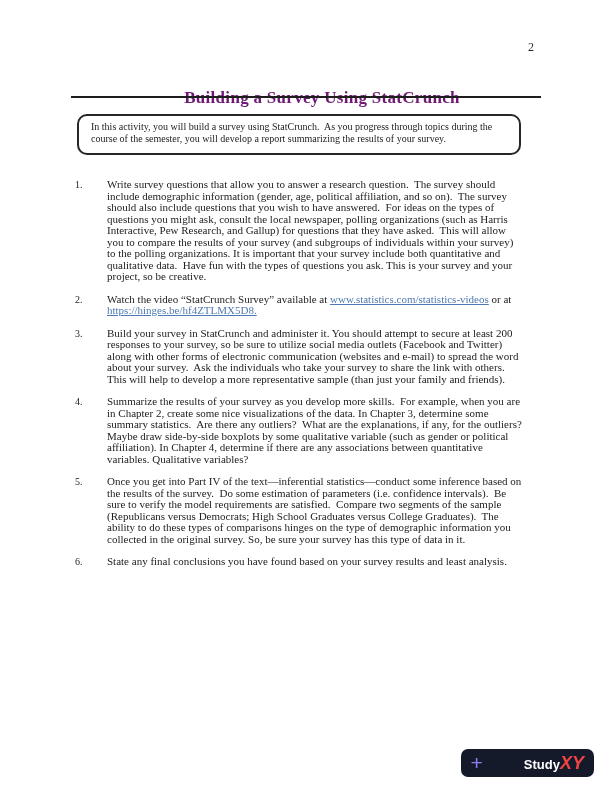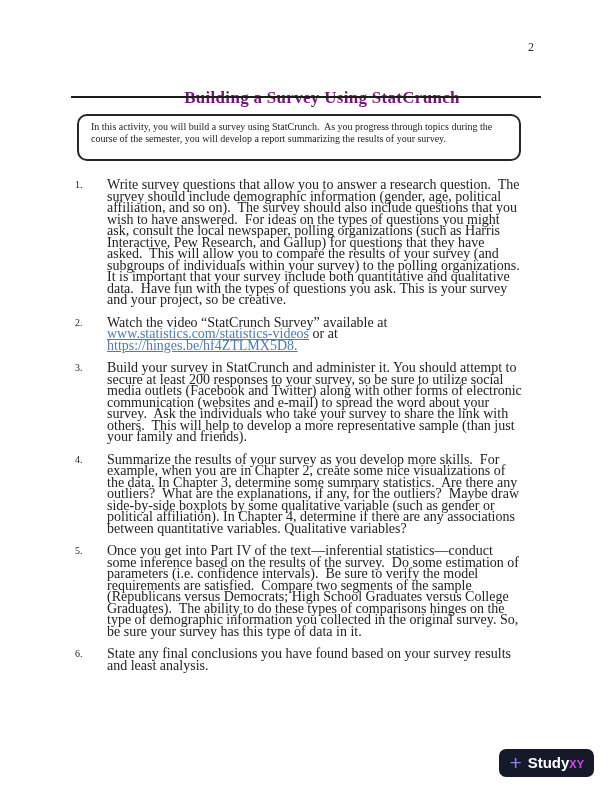--- a/index.html
+++ b/index.html
@@ -21,57 +21,57 @@
     font-size:17px; font-weight:700; color:#701a75;
     letter-spacing:0.3px;
   }
 
   .title-rule {
     position:absolute; top:96px; left:71px; width:470px; height:2px;
     background:#1d1d1d;
   }
 
   .intro-box {
-    position:absolute; top:114px; left:77px; width:444px; height:47px;
+    position:absolute; top:114px; left:77px; width:444px; height:41px;
     border:2px solid #262626; border-radius:10px;
     box-sizing:border-box; padding:5px 12px 0 12px;
   }
   .intro-box p {
     margin:0; font-size:10px; line-height:11.6px;
     white-space:pre-wrap; color:#222222;
   }
 
   .list { position:absolute; top:179px; left:72px; width:452px; }
   .item { display:flex; align-items:flex-start; }
   .item + .item { margin-top:11px; }
   .num {
     flex:none; width:35px; box-sizing:border-box; padding-left:3px;
     font-size:10px; line-height:11.5px; color:#222222;
   }
   .txt {
     flex:none; width:415px;
-    font-size:14px; line-height:11.5px; color:#222222;
+    font-size:11px; line-height:11.5px; color:#222222;
     white-space:pre-wrap;
   }
   .txt a.link {
     color:#4e79b2; text-decoration:underline; cursor:pointer;
   }
 
   .badge {
     position:absolute; top:749px; right:18px; height:28px;
     background:#151a2b; border-radius:7px;
     display:flex; align-items:center; gap:6px; padding:0 10px;
     font-family:"Liberation Sans", sans-serif;
   }
   .badge .plus {
     color:#8b7ff0; font-size:21px; font-weight:400; line-height:1;
     transform:translateY(-1px);
   }
-  .badge .study { color:#ffffff; font-size:15px; font-weight:700; }
-  .badge .xy   { color:#d946ef; font-size:11px; font-weight:700; }
+  .badge .study { color:#ffffff; font-size:13px; font-weight:700;margin-left:35px; }
+  .badge .xy   { color:#ef4444; font-size:18px; font-weight:700;font-style:italic; }
 </style>
 </head>
 <body>
 
 <div class="page">
 
   <div class="page-number">2</div>
 
   <h1 class="title">Building a Survey Using StatCrunch</h1>
 

